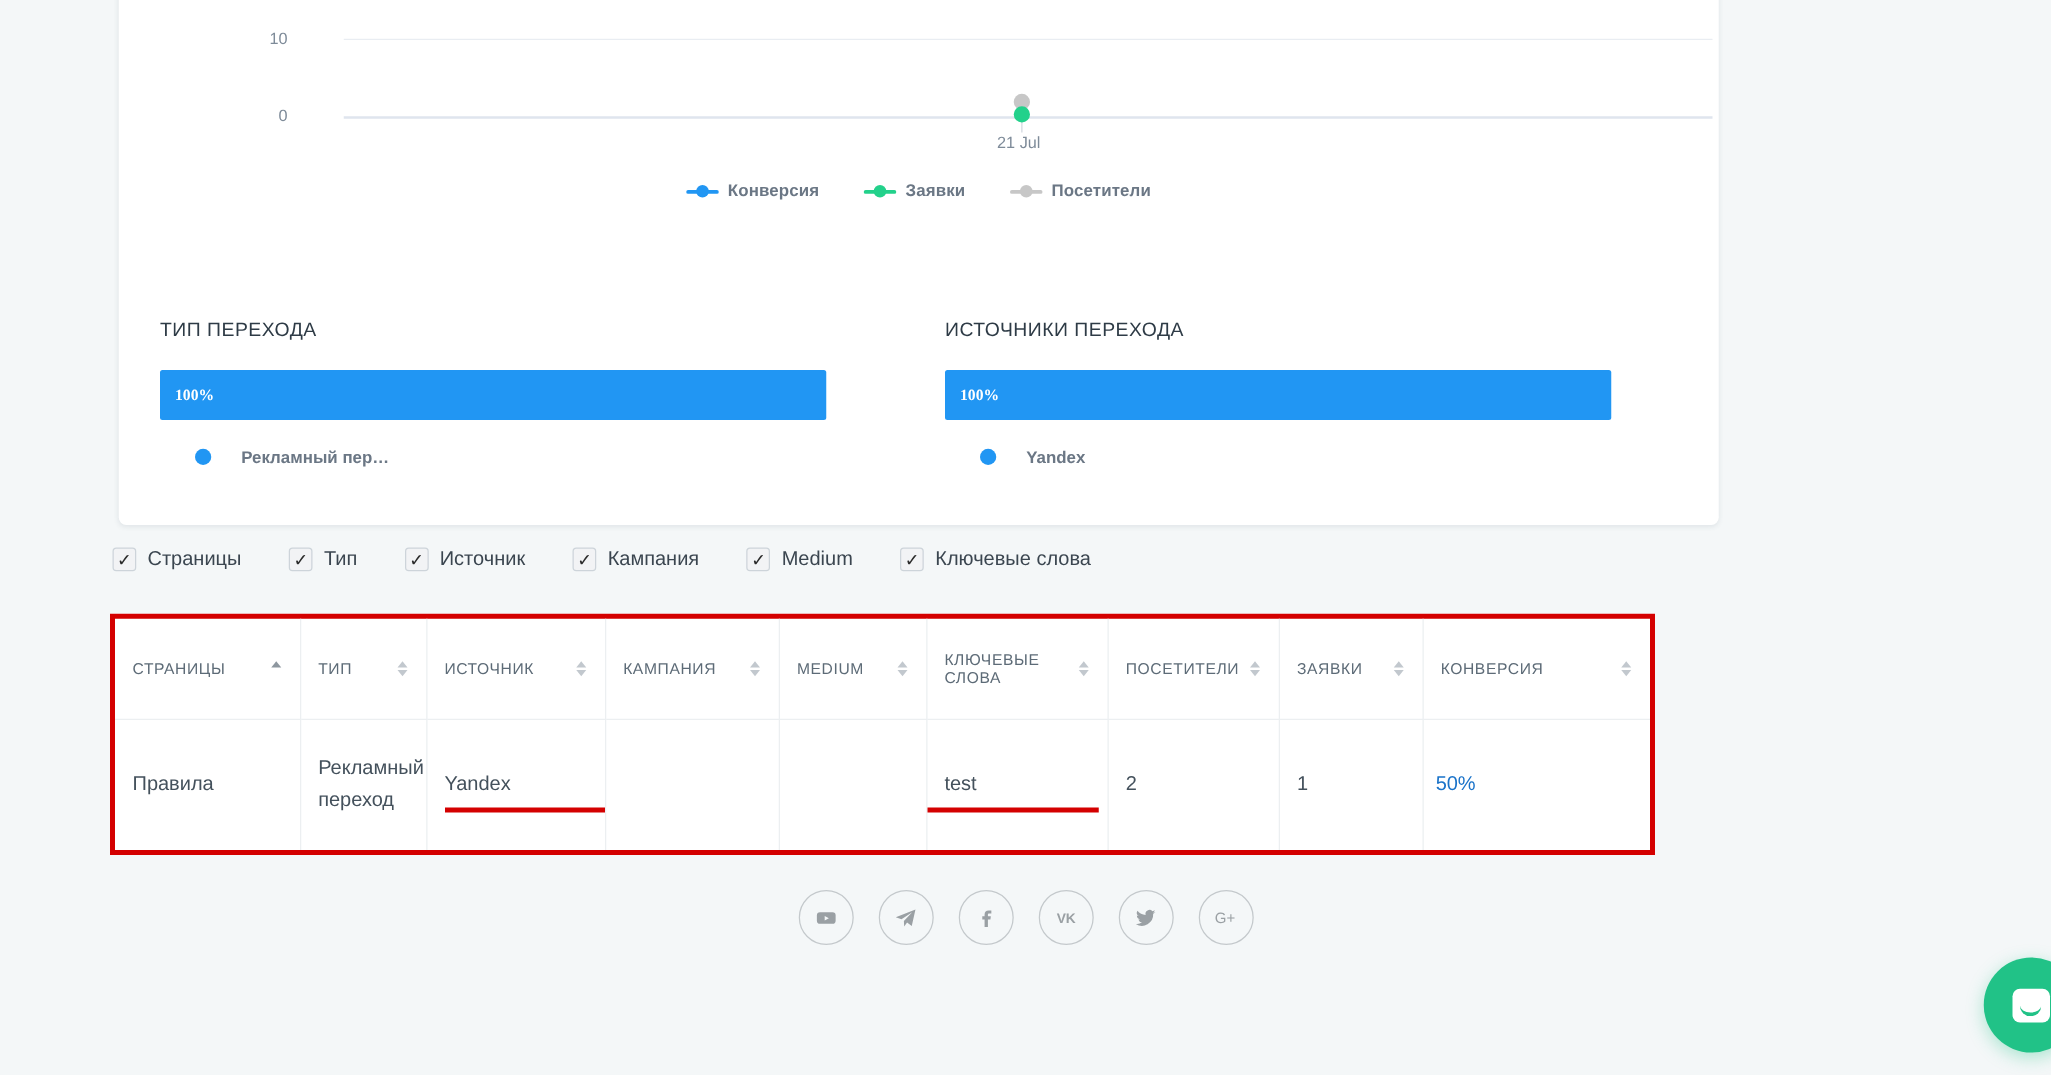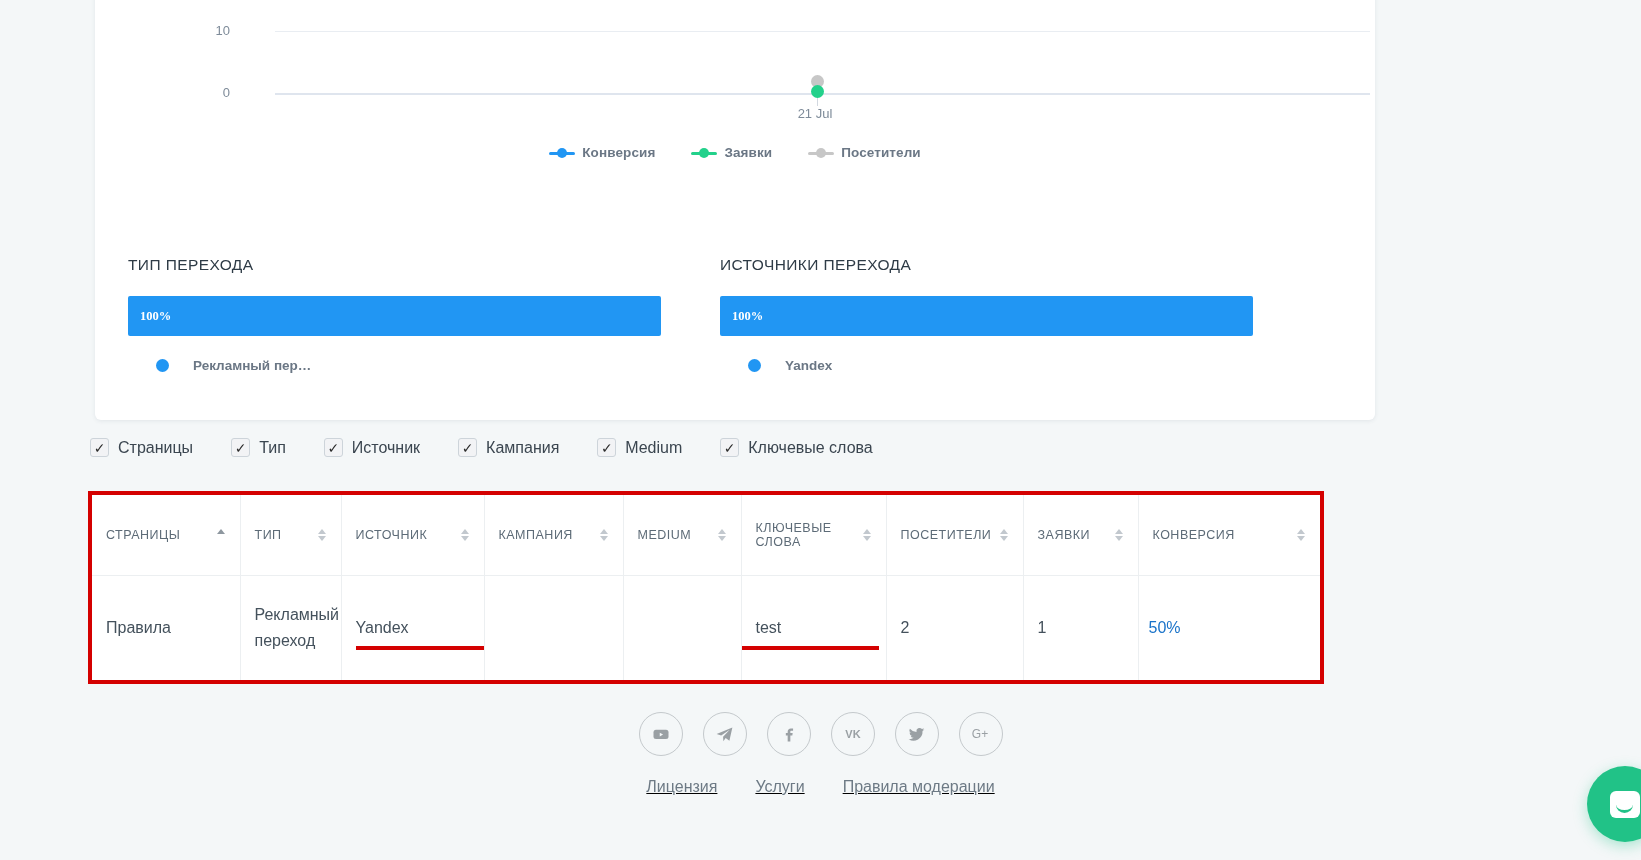--- a/index.html
+++ b/index.html
@@ -59,21 +59,21 @@
   .legend-dash::after {
     content: ""; position: absolute; left: 8px; top: 0; width: 10px; height: 10px;
     border-radius: 50%; background: currentColor;
   }
   .legend-text { font-size: 13.5px; font-weight: bold; color: #6b7785; letter-spacing: .1px; }
 
   
   .blocks { position: absolute; left: 0; top: 640px; width: 1472px; height: 180px; margin-top: 36px; }
   .block { position: absolute; top: 0; width: 533px; }
   .block-left { left: 33px; }
-  .block-right { left: 625px; }
+  .block-right { left: 661px; }
   .block-title {
     font-size: 15.5px; color: #2e3b46; letter-spacing: .4px;
     margin-bottom: 22px; font-family: "Liberation Sans", sans-serif;
   }
   .bar {
     height: 40px; background: #2196f3; border-radius: 2px;
     display: flex; align-items: center; padding-left: 12px; font-family: Liberation Serif, serif;
   }
   .bar-pct { color: #ffffff; font-size: 12.5px; font-weight: bold; }
   .bar-legend { display: flex; align-items: center; gap: 24px; margin-top: 22px; padding-left: 28px; }
@@ -392,24 +392,19 @@
         <svg width="21" height="21" viewBox="0 0 24 24">
           <path d="M21 6.3c-.7.3-1.4.5-2.1.6.8-.5 1.3-1.2 1.6-2-.7.4-1.5.7-2.3.9a3.6 3.6 0 0 0-6.2 3.3A10.3 10.3 0 0 1 4.5 5.3a3.6 3.6 0 0 0 1.1 4.8c-.6 0-1.1-.2-1.6-.4a3.6 3.6 0 0 0 2.9 3.5c-.5.2-1.1.2-1.6.1a3.6 3.6 0 0 0 3.4 2.5A7.3 7.3 0 0 1 3 17.3a10.3 10.3 0 0 0 15.9-9.2c.8-.5 1.5-1.2 2.1-1.8z" fill="currentColor"></path>
         </svg>
       </a>
       <a class="soc">
         <svg width="24" height="24" viewBox="0 0 24 24">
           <text x="11" y="16" text-anchor="middle" font-size="12" font-family="Liberation Sans, sans-serif" fill="currentColor">G+</text>
         </svg>
       </a>
     </div>
-    <div class="foot-links">
-      <a class="foot-link">Лицензия</a>
-      <a class="foot-link">Услуги</a>
-      <a class="foot-link">Правила модерации</a>
-    </div>
   </div>
 
   <div class="chat">
     <span class="chat-glyph"></span>
   </div>
 
 </div>
 
 </body></html>

